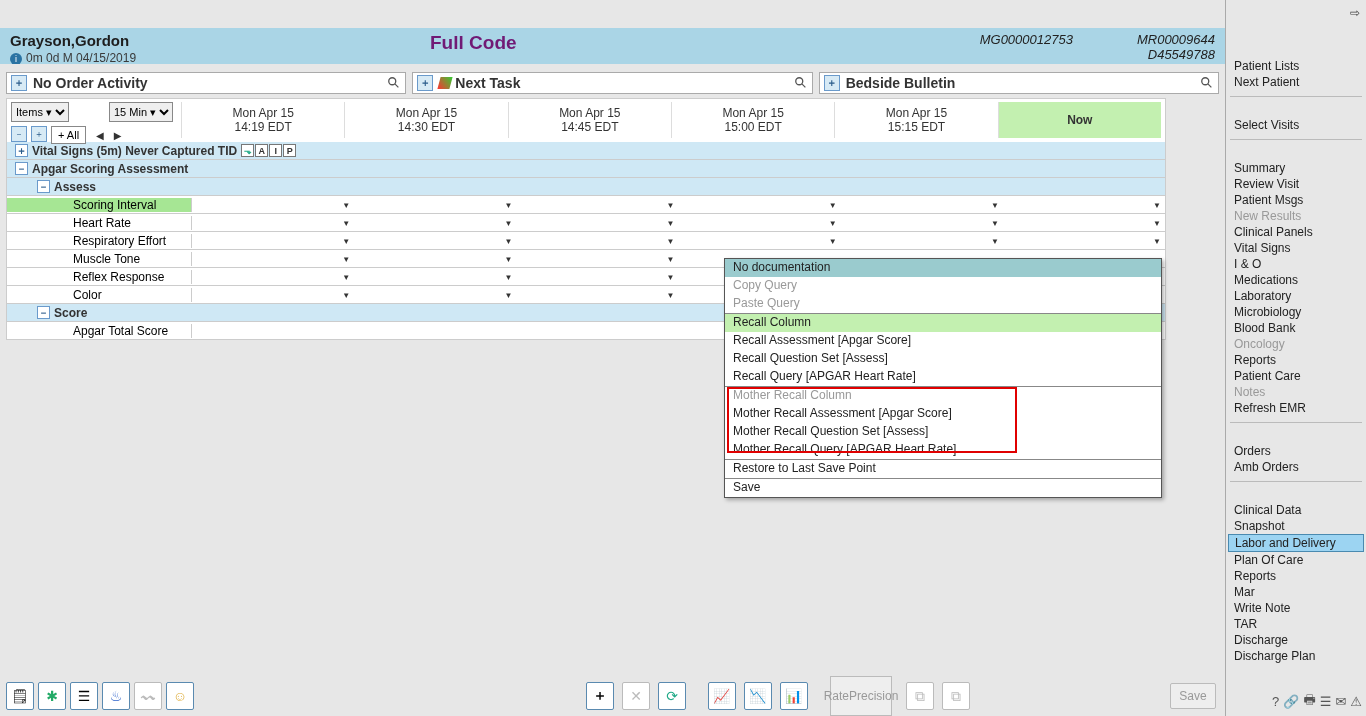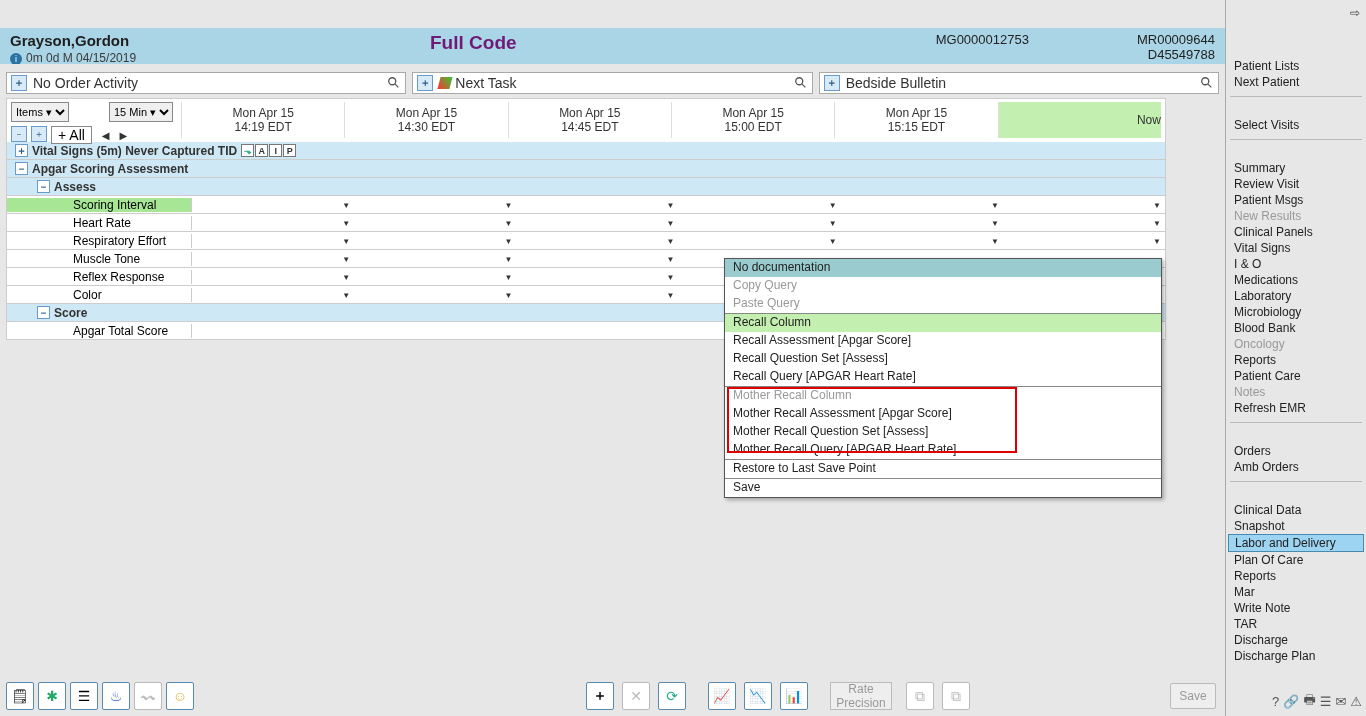--- a/index.html
+++ b/index.html
@@ -34,21 +34,21 @@
   .section-headers { display: flex; gap: 6px; margin-bottom: 4px; }
   .section-header {
     flex: 1; height: 22px; background: #fff; border: 1px solid #aaa;
     display: flex; align-items: center; padding: 0 4px; position: relative;
   }
   .section-header .plus-btn {
     width: 16px; height: 16px; background: #d7eaf5; border: 1px solid #6a9acb;
     display: inline-flex; align-items: center; justify-content: center;
     font-size: 10px; color: #2a5b8a; font-weight: bold; margin-right: 6px;
   }
-  .section-header .title { font-weight: normal; font-size: 14px; color: #333; }
+  .section-header .title { font-weight: bold; font-size: 14px; color: #333; }
   .section-header .magnify {
     position: absolute; right: 4px; width: 14px; height: 14px;
   }
   .section-header .task-icon { width: 12px; height:12px; background: linear-gradient(45deg,#f33,#3c3); margin-right:4px; display:inline-block; transform:skewX(-15deg);}
   
   
   .items-toolbar {
     height: 44px; background: #fff; border: 1px solid #ccc; border-bottom:none;
     display: flex; align-items: flex-start; padding: 3px 4px; position: relative;
     width: 1160px;
@@ -57,30 +57,30 @@
     height: 20px; font-size: 11px; border:1px solid #888;
   }
   .left-controls { display:flex; flex-direction:column; gap:2px; width:170px;}
   .left-controls .row1 { display:flex; gap:40px;}
   .left-controls .row2 { display:flex; gap:4px; margin-top:2px;}
   .expcol-btn {
     width:16px; height:16px; background:#d7eaf5; border:1px solid #6a9acb; font-size:9px;
     display:inline-flex; align-items:center; justify-content:center; color:#2a5b8a;
   }
   .plus-all-btn {
-    height:18px; padding: 0 6px; background:#fff; border:1px solid #888; font-size:14px;
+    height:18px; padding: 0 6px; background:#fff; border:1px solid #888; font-size:11px;
   }
   .nav-play { color:#333; font-size:10px; cursor:pointer; align-self:center; margin-left:6px;}
   
   .time-cols { display:flex; flex:1; }
   .time-col {
     flex: 1; text-align:center; border-left:1px solid #ddd; padding:4px 0;
     font-size: 12px; color: #333;
   }
-  .time-col.now { background:#c3f0b0; font-weight:normal; display:flex; align-items:center; justify-content:flex-end;}
+  .time-col.now { background:#c3f0b0; font-weight:bold; display:flex; align-items:center; justify-content:center;}
   
   
   .grid-container { width: 1160px; }
   .grid-row {
     height: 18px; background: #fff; border: 1px solid #ccc; border-top:none;
     display: flex; align-items: center; font-size: 12px;
   }
   .grid-row.group-header { background: #cfe8f5; font-weight:bold; color:#333;}
   .grid-row.sub-header   { background: #cfe8f5; font-weight:bold; color:#333;}
   .grid-row.score-header { background: #cfe8f5; font-weight:bold; color:#333;}
@@ -150,22 +150,22 @@
     display:flex; align-items:center;
   }
   .tb-btn {
     width:28px; height:28px; background:#fff; border:1px solid #5a8ab0;
     margin-right:4px; display:inline-flex; align-items:center; justify-content:center;
     font-size:14px; border-radius:2px;
   }
   .tb-btn.off { border-color:#bbb; color:#bbb;}
   .center-group { position:absolute; left:580px; display:flex; gap:4px; align-items:center;}
   .rate-btn {
-    height:28px; width:62px; border:1px solid #bbb; background:#eee; color:#999;
-    font-size:10px; display:inline-flex; flex-direction:column; align-items:center; justify-content:center;
+    height:40px; width:62px; border:1px solid #bbb; background:#eee; color:#999;
+    font-size:10px; display:inline-flex; flex-direction:row; align-items:center; justify-content:center;
   }
   .save-btn {
     position:absolute; right:144px; height:26px; width:46px; border:1px solid #bbb; background:#eee;
     color:#999; font-size:12px; border-radius:2px;
   }
   
   .magnify svg { width:14px; height:14px;}
   
   .notif-icons {
     position:absolute; bottom:4px; right:4px; display:flex; gap:4px; align-items:center;
@@ -185,21 +185,21 @@
     <div class="meta1"><span class="info-icon">i</span><span>0m 0d  M  04/15/2019</span></div>
     <div class="meta2">ADM NB  PP  PP1-1*</div>
   </div>
   <div class="patient-center">
     <div class="code">Full Code</div>
     <div class="allergy-row">
       <span class="allergy-label">Allergy/Adv:</span>
       <span class="allergy-val">Not Recorded</span>
     </div>
   </div>
-  <div class="patient-right" style="display:flex; gap:108px; justify-content:flex-end;">
+  <div class="patient-right" style="display:flex; gap:64px; justify-content:flex-end;font-style:italic;">
     <div>MG0000012753</div>
     <div>
       <div>MR00009644</div>
       <div>D45549788</div>
     </div>
   </div>
 </div>
 
 <div class="main-content">
 

